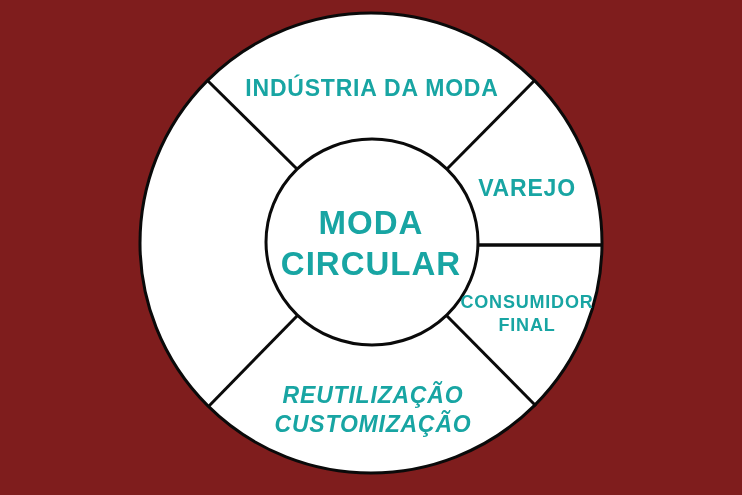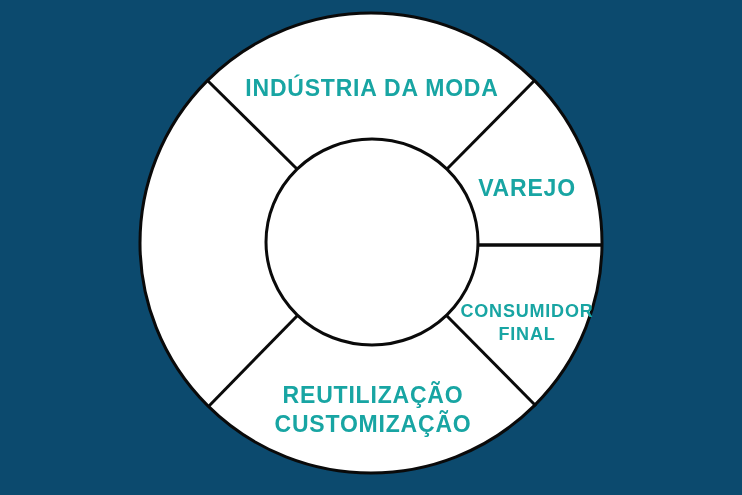--- a/index.html
+++ b/index.html
@@ -5,21 +5,21 @@
   html, body {
     margin: 0;
     padding: 0;
     background: #ffffff;
     font-family: "Liberation Sans", sans-serif;
   }
   .canvas {
     position: relative;
     width: 742px;
     height: 495px;
-    background: #0c4a6e;
+    background: #7f1d1d;
     overflow: hidden;
   }
   .diagram-svg {
     position: absolute;
     left: 0;
     top: 0;
   }
   .seg-label {
     position: absolute;
     transform: translate(-50%, -50%);
@@ -33,28 +33,29 @@
   .lbl-top {
     left: 372px; top: 88px;
     font-size: 23px;
   }
   .lbl-varejo {
     left: 527px; top: 188px;
     font-size: 23px;
     text-align: right;
   }
   .lbl-consumidor {
-    left: 527px; top: 323px;
+    left: 527px; top: 314px;
     font-size: 18px;
     line-height: 1.3;
   }
   .lbl-reutilizacao {
     left: 373px; top: 410px;
     font-size: 23px;
     line-height: 1.25;
+    font-style: italic;
   }
   .lbl-reciclagem {
     left: 203px; top: 248px;
     font-size: 18px;
     line-height: 1.15;
   }
   .lbl-center {
     left: 371px; top: 243px;
     font-size: 33px;
     line-height: 1.25;
@@ -83,14 +84,16 @@
 
   <div class="seg-label lbl-varejo">VAREJO</div>
 
   <div class="seg-label lbl-consumidor">CONSUMIDOR
 FINAL</div>
 
   <div class="seg-label lbl-reutilizacao">REUTILIZAÇÃO
 CUSTOMIZAÇÃO</div>
 
 
+  <div class="seg-label lbl-center">MODA
+CIRCULAR</div>
 
 </div>
 
 </body></html>

